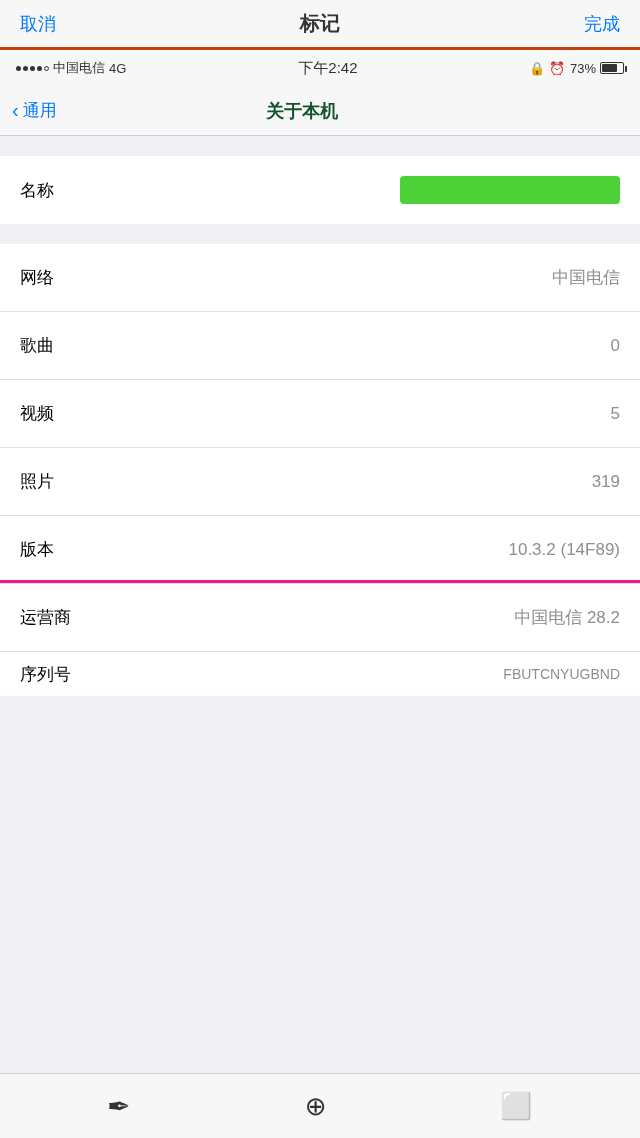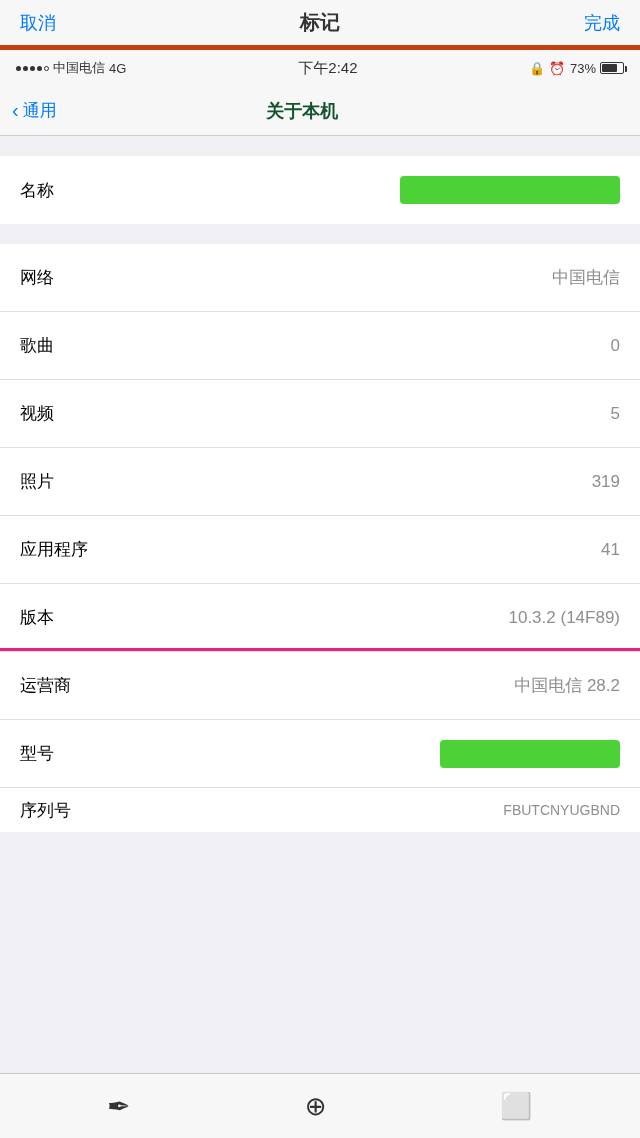--- a/index.html
+++ b/index.html
@@ -7,21 +7,21 @@
       width: 640px;
       min-height: 1138px;
       font-family: -apple-system, "PingFang SC", "Helvetica Neue", sans-serif;
       background: #efeff4;
       overflow-x: hidden;
     }
 
     
     .annotation-bar {
       background: #f7f7f7;
-      border-bottom: 5px solid #c2410c;
+      border-bottom: 3px solid #c2410c;
       display: flex;
       justify-content: space-between;
       align-items: center;
       padding: 0 20px;
       height: 50px;
     }
     .annotation-bar .cancel {
       color: #007aff;
       font-size: 18px;
     }
@@ -262,41 +262,33 @@
   <div class="settings-item">
     <span class="label">视频</span>
     <span class="value">5</span>
   </div>
 
   <div class="settings-item">
     <span class="label">照片</span>
     <span class="value">319</span>
   </div>
 
-  <div class="settings-item">
-    <span class="label">应用程序</span>
-    <span class="value">41</span>
-  </div>
 
 
 
   <div class="settings-item version-underline">
     <span class="label">版本</span>
     <span class="value">10.3.2 (14F89)</span>
   </div>
 
   <div class="settings-item">
     <span class="label">运营商</span>
     <span class="value">中国电信 28.2</span>
   </div>
 
-  <div class="settings-item">
-    <span class="label">型号</span>
-    <span class="value-green-model"></span>
-  </div>
 
   <div class="settings-item" style="border-bottom:none; overflow:hidden; height:44px;">
     <span class="label">序列号</span>
     <span class="value" style="font-size:14px;">FBUTCNYUGBND</span>
   </div>
 
 </div>
 
 <div class="bottom-toolbar">
   <span class="toolbar-icon">✒</span>

